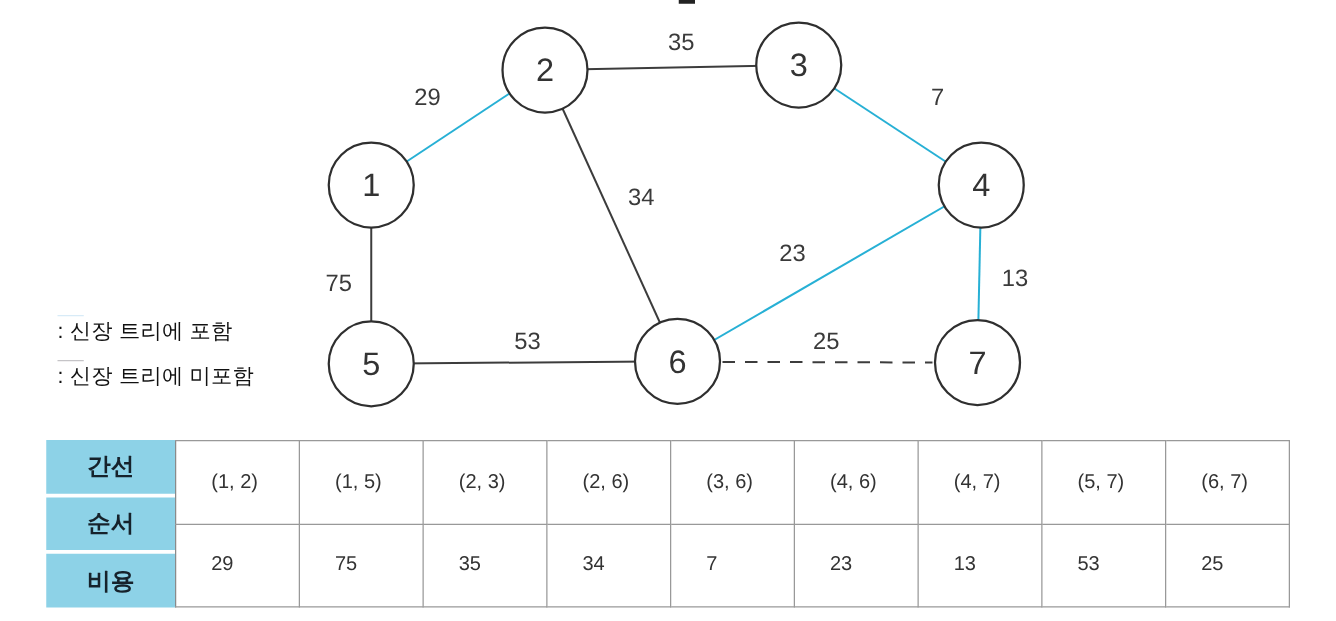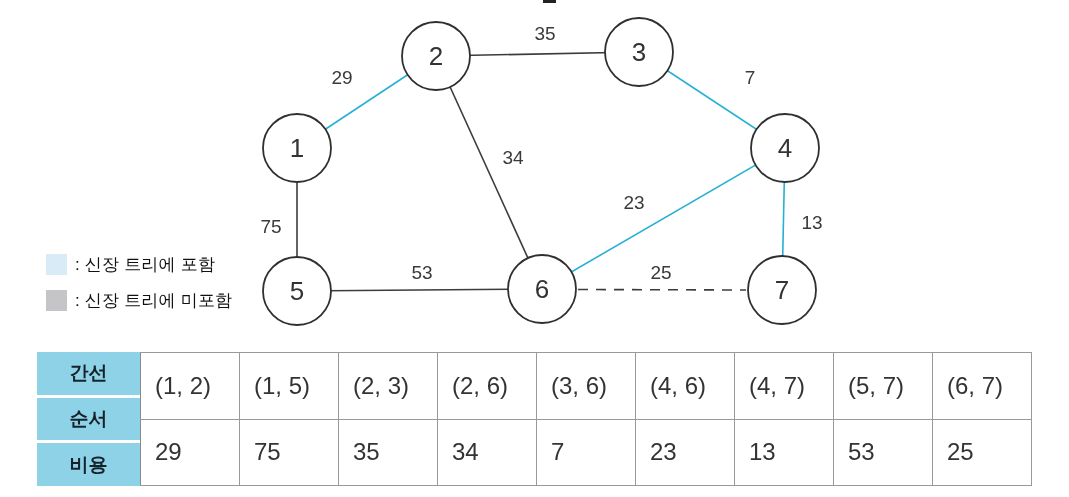--- a/index.html
+++ b/index.html
@@ -15,37 +15,37 @@
   .edge { stroke: #3c3c3c; stroke-width: 1.6; fill: none; }
   .edge.hl { stroke: #27b0d5; }
   .edge.dashed { stroke-dasharray: 10 8; }
   .node-circle { fill: #ffffff; stroke: #2f2f2f; stroke-width: 1.8; }
   .node-label { font-size: 26px; fill: #333; text-anchor: middle; }
   .edge-weight { font-size: 19px; fill: #3a3a3a; text-anchor: middle; }
   .artifact { fill: #222; }
 
   
   .legend { position: absolute; left: 46px; top: 252px; }
-  .legend-row { display: flex; align-items: center; height: 24px; margin-bottom: 12px; }
+  .legend-row { display: flex; height: 24px; margin-bottom: 12px; flex-direction: column; }
   .swatch { width: 21px; height: 21px; display: inline-block; margin-right: 8px; }
   .legend-label { font-size: 17px; color: #111; font-weight: 500; letter-spacing: 0.2px; }
 
   
   .mst-table { position: absolute; left: 37px; top: 352px; display: flex; height: 134px; }
   .hdr-col { width: 103px; display: flex; flex-direction: column; }
   .hdr-cell {
     flex: 1; display: flex; align-items: center; justify-content: center;
     font-size: 19px; font-weight: bold; color: #16222b; margin-bottom: 3px;
   }
   .hdr-cell:last-child { margin-bottom: 0; }
   table.data-table { border-collapse: collapse; table-layout: fixed; }
   table.data-table td {
     width: 99px; height: 43px; background: #fff;
     border: 1px solid #999; border-left-color: #8a8a8a;
-    font-size: 24px; color: #333; padding-left: 14px; vertical-align: middle;
+    font-size: 16px; color: #333; padding-left: 28px; vertical-align: middle;
   }
   td.hl, .cyan { color: #2ba9c9; }
 </style>
 </head>
 <body>
 
 <div class="page">
 
   <svg class="graph" width="1069" height="348" viewBox="0 0 1069 348">
 

